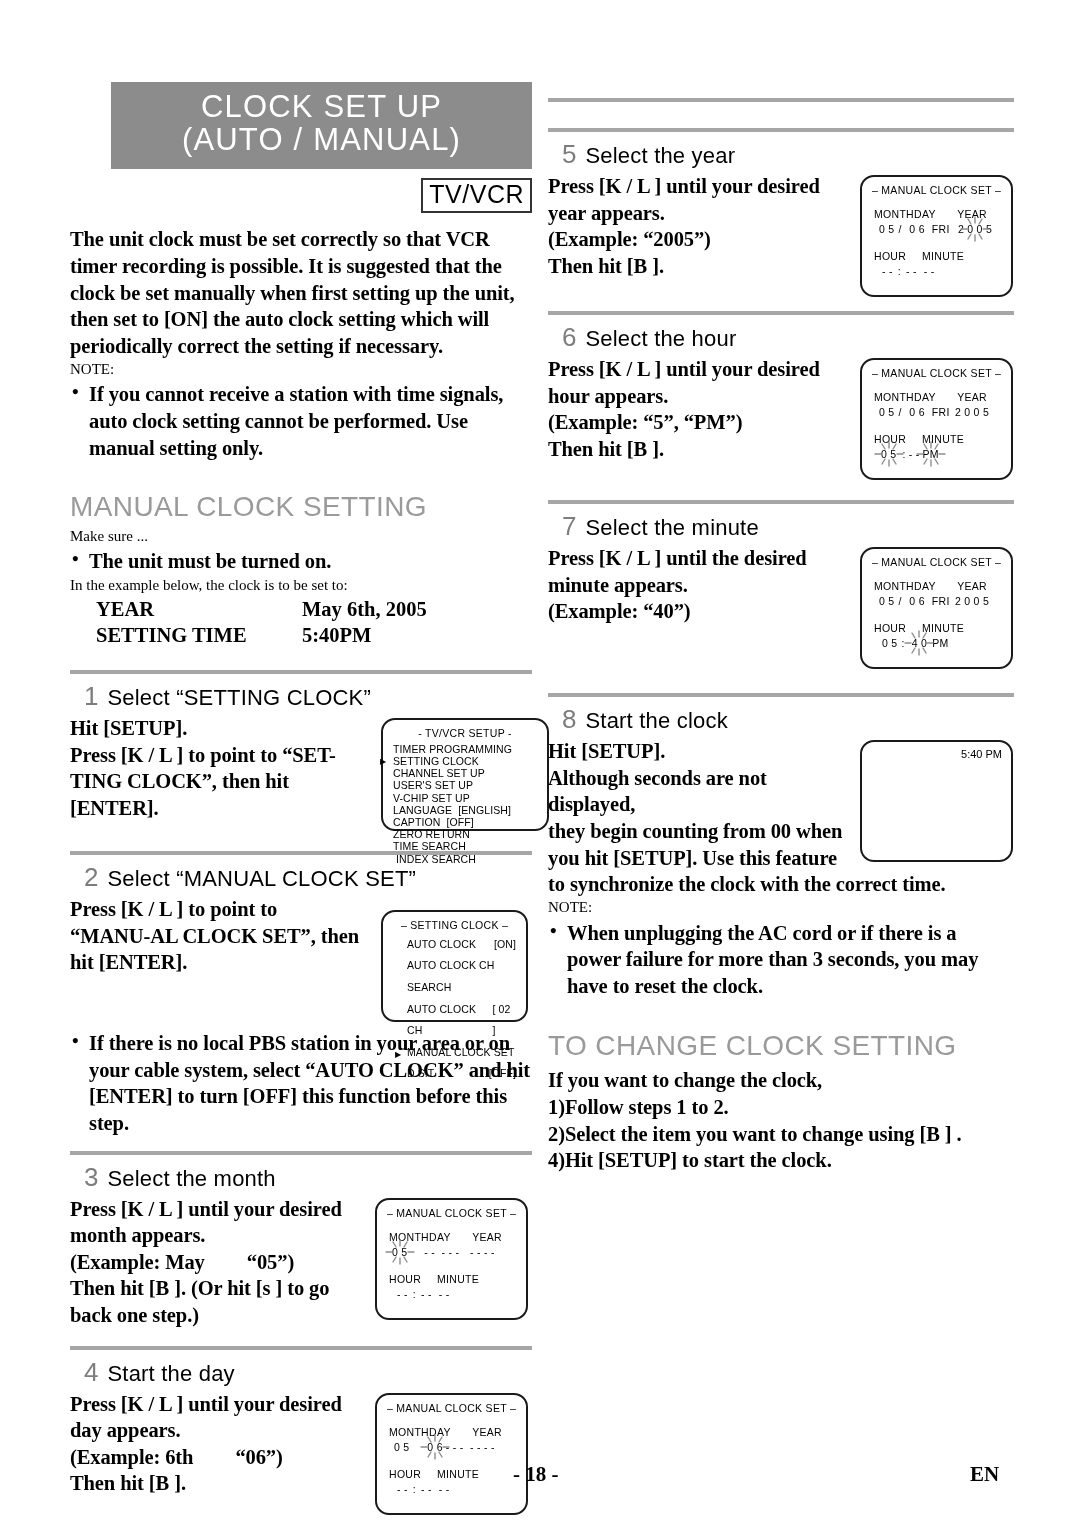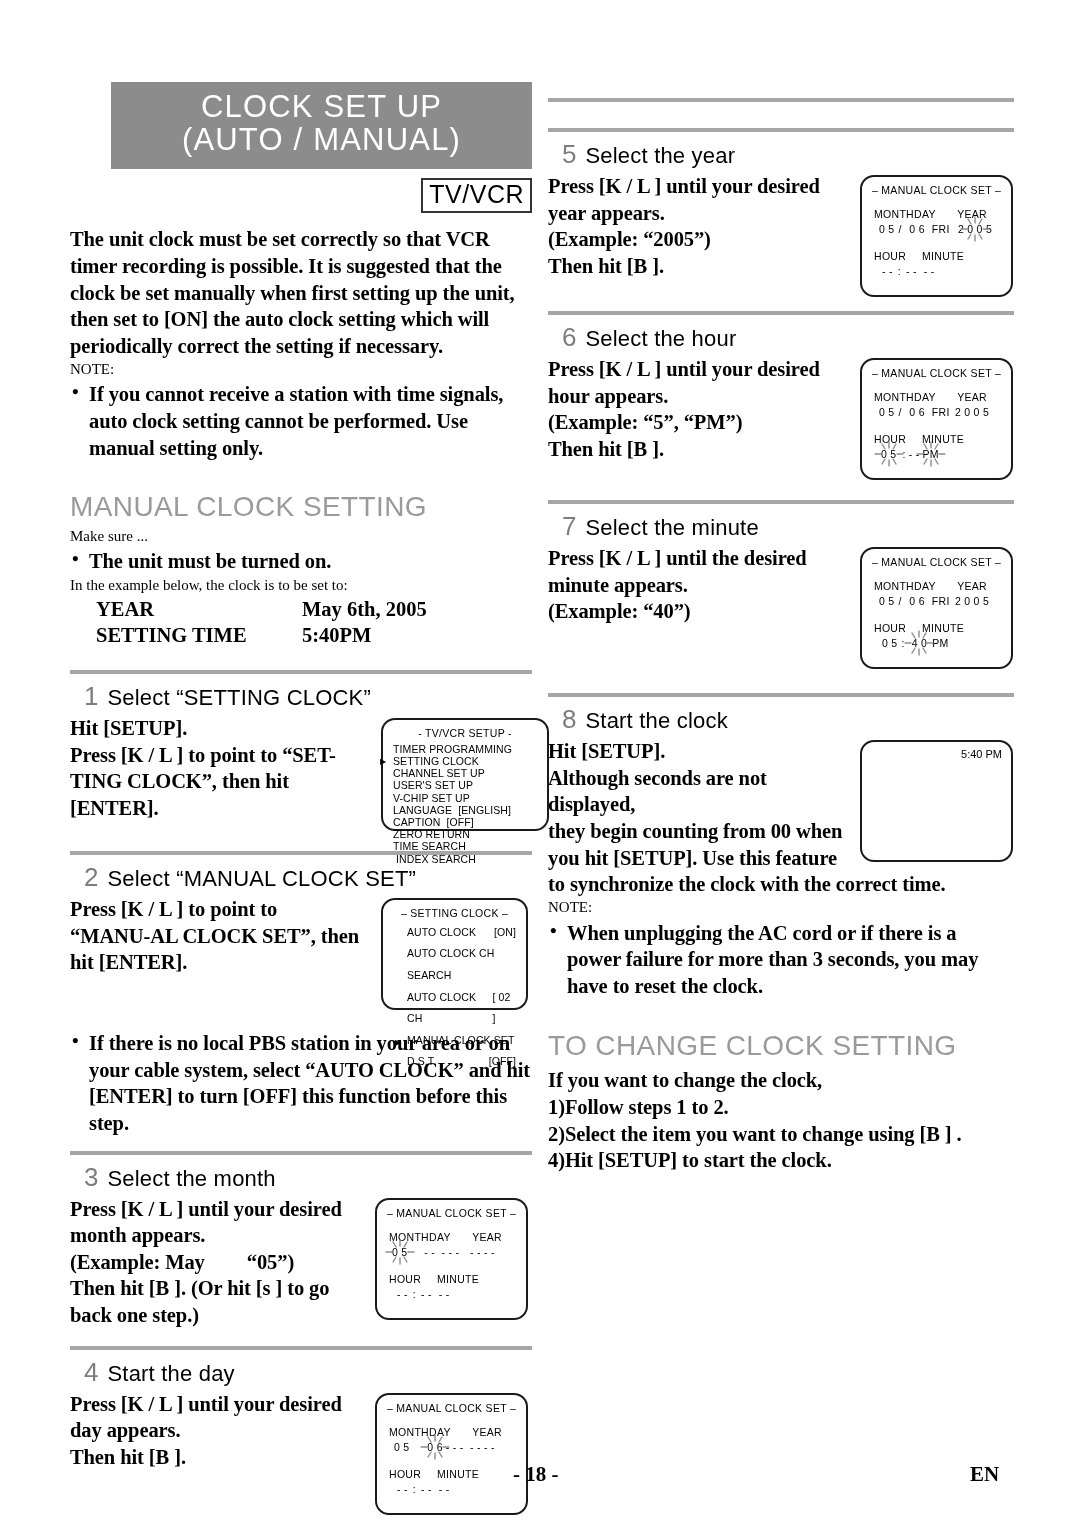--- a/index.html
+++ b/index.html
@@ -301,21 +301,21 @@
     <div class="rule" style="margin-top:8px;"></div>
     <div class="step" style="margin-top:7px;">
       <span class="step-num">2</span>
       <span class="step-label">Select “MANUAL CLOCK SET”</span>
     </div>
     <div style="position:relative; min-height:124px;">
       <div style="width:290px;">
         <p class="serif para" style="margin-top:3px;">Press [K / L ] to point to “MANU-AL CLOCK SET”, then hit [ENTER].</p>
       </div>
 
-      <div class="osd" style="position:absolute; left:311px; top:2px; width:147px; height:112px;">
+      <div class="osd" style="position:absolute; left:311px; top:14px; width:147px; height:112px;">
         <div class="osd-title">– SETTING CLOCK –</div>
         <div class="sc-list">
           <div class="sc-row">
             <span>AUTO CLOCK</span>
             <span>[ON]</span>
           </div>
           <div class="sc-row">
             <span>AUTO CLOCK CH SEARCH</span>
             <span></span>
           </div>
@@ -389,20 +389,21 @@
     </div>
 
     <div class="rule" style="margin-top:16px;"></div>
     <div class="step" style="margin-top:7px;">
       <span class="step-num">4</span>
       <span class="step-label">Start the day</span>
     </div>
     <div style="position:relative; min-height:130px;">
       <div style="width:292px;">
         <p class="serif para" style="margin-top:3px;">Press [K / L ] until your desired day appears.</p>
+        <p class="serif para"><span>(Example: 6th</span><span style="display:inline-block;width:42px;"></span><span>“06”)</span></p>
         <p class="serif para">Then hit [B ].</p>
       </div>
 
       <div class="osd" style="position:absolute; left:305px; top:2px; width:153px; height:122px;">
         <div class="osd-title">– MANUAL CLOCK SET –</div>
         <div class="mcs">
           <div class="hdr">
             <span class="c1">MONTH</span>
             <span class="c2">DAY</span>
             <span class="c3">YEAR</span>

